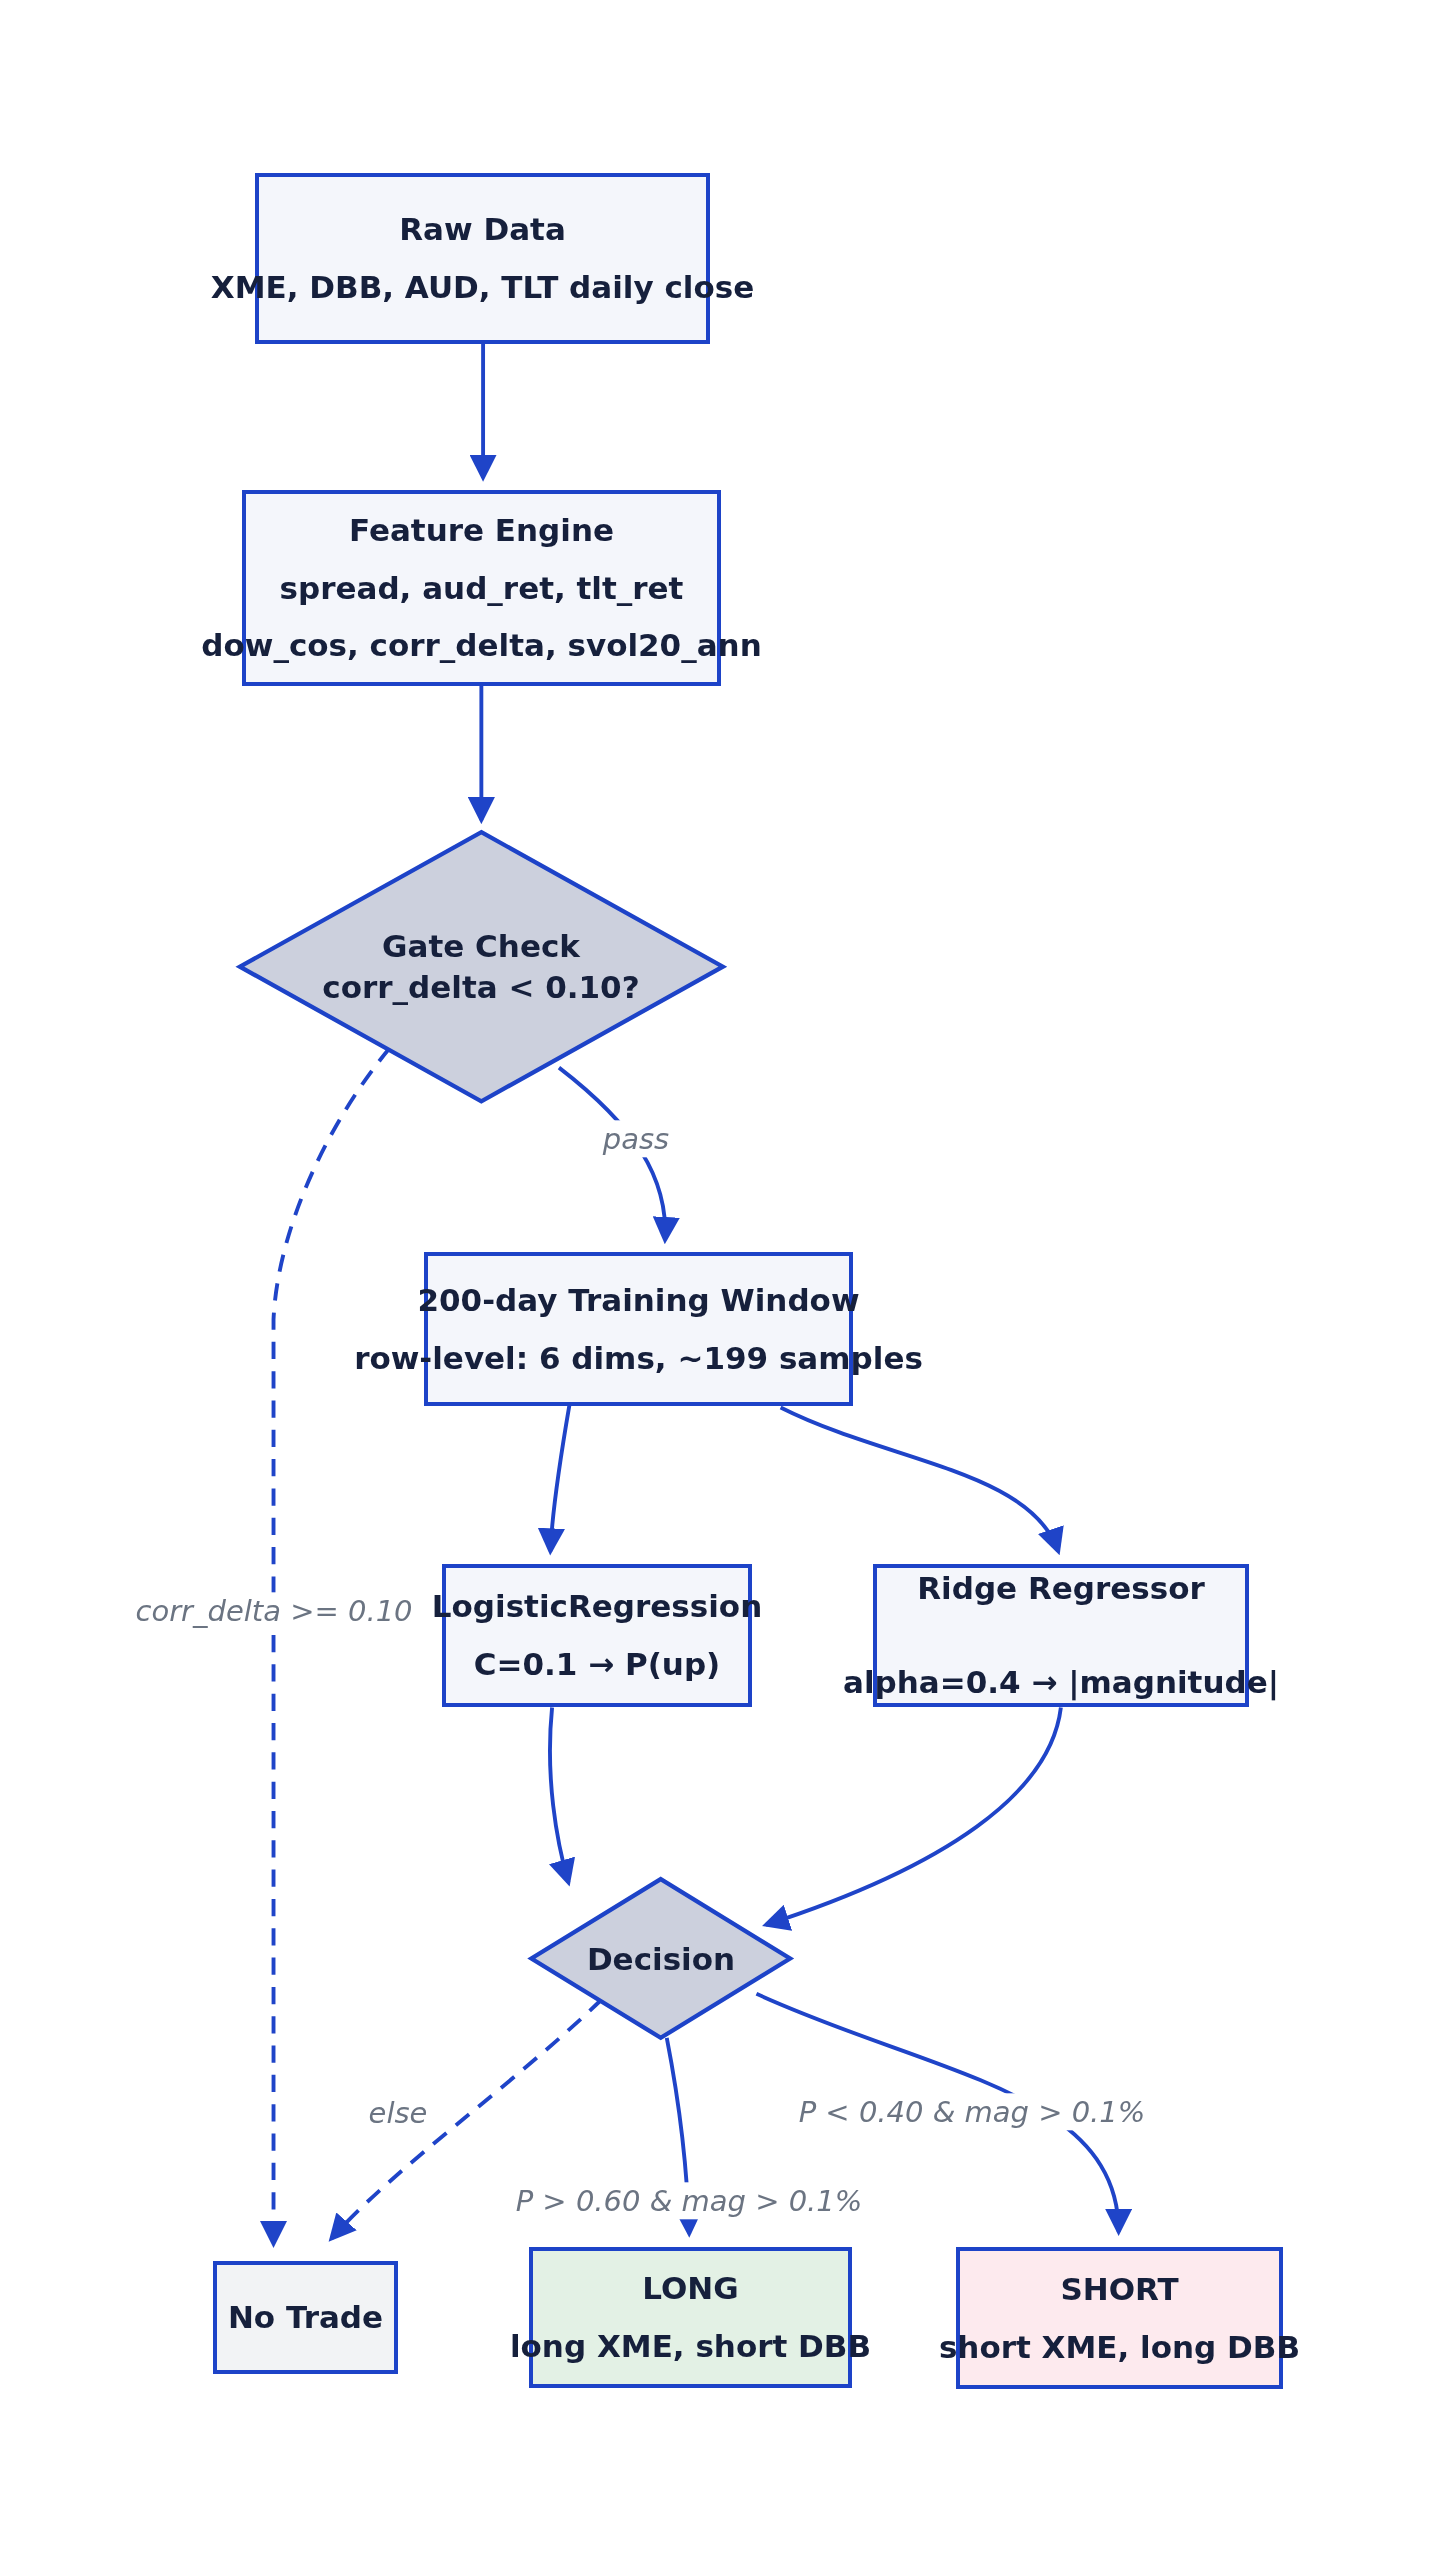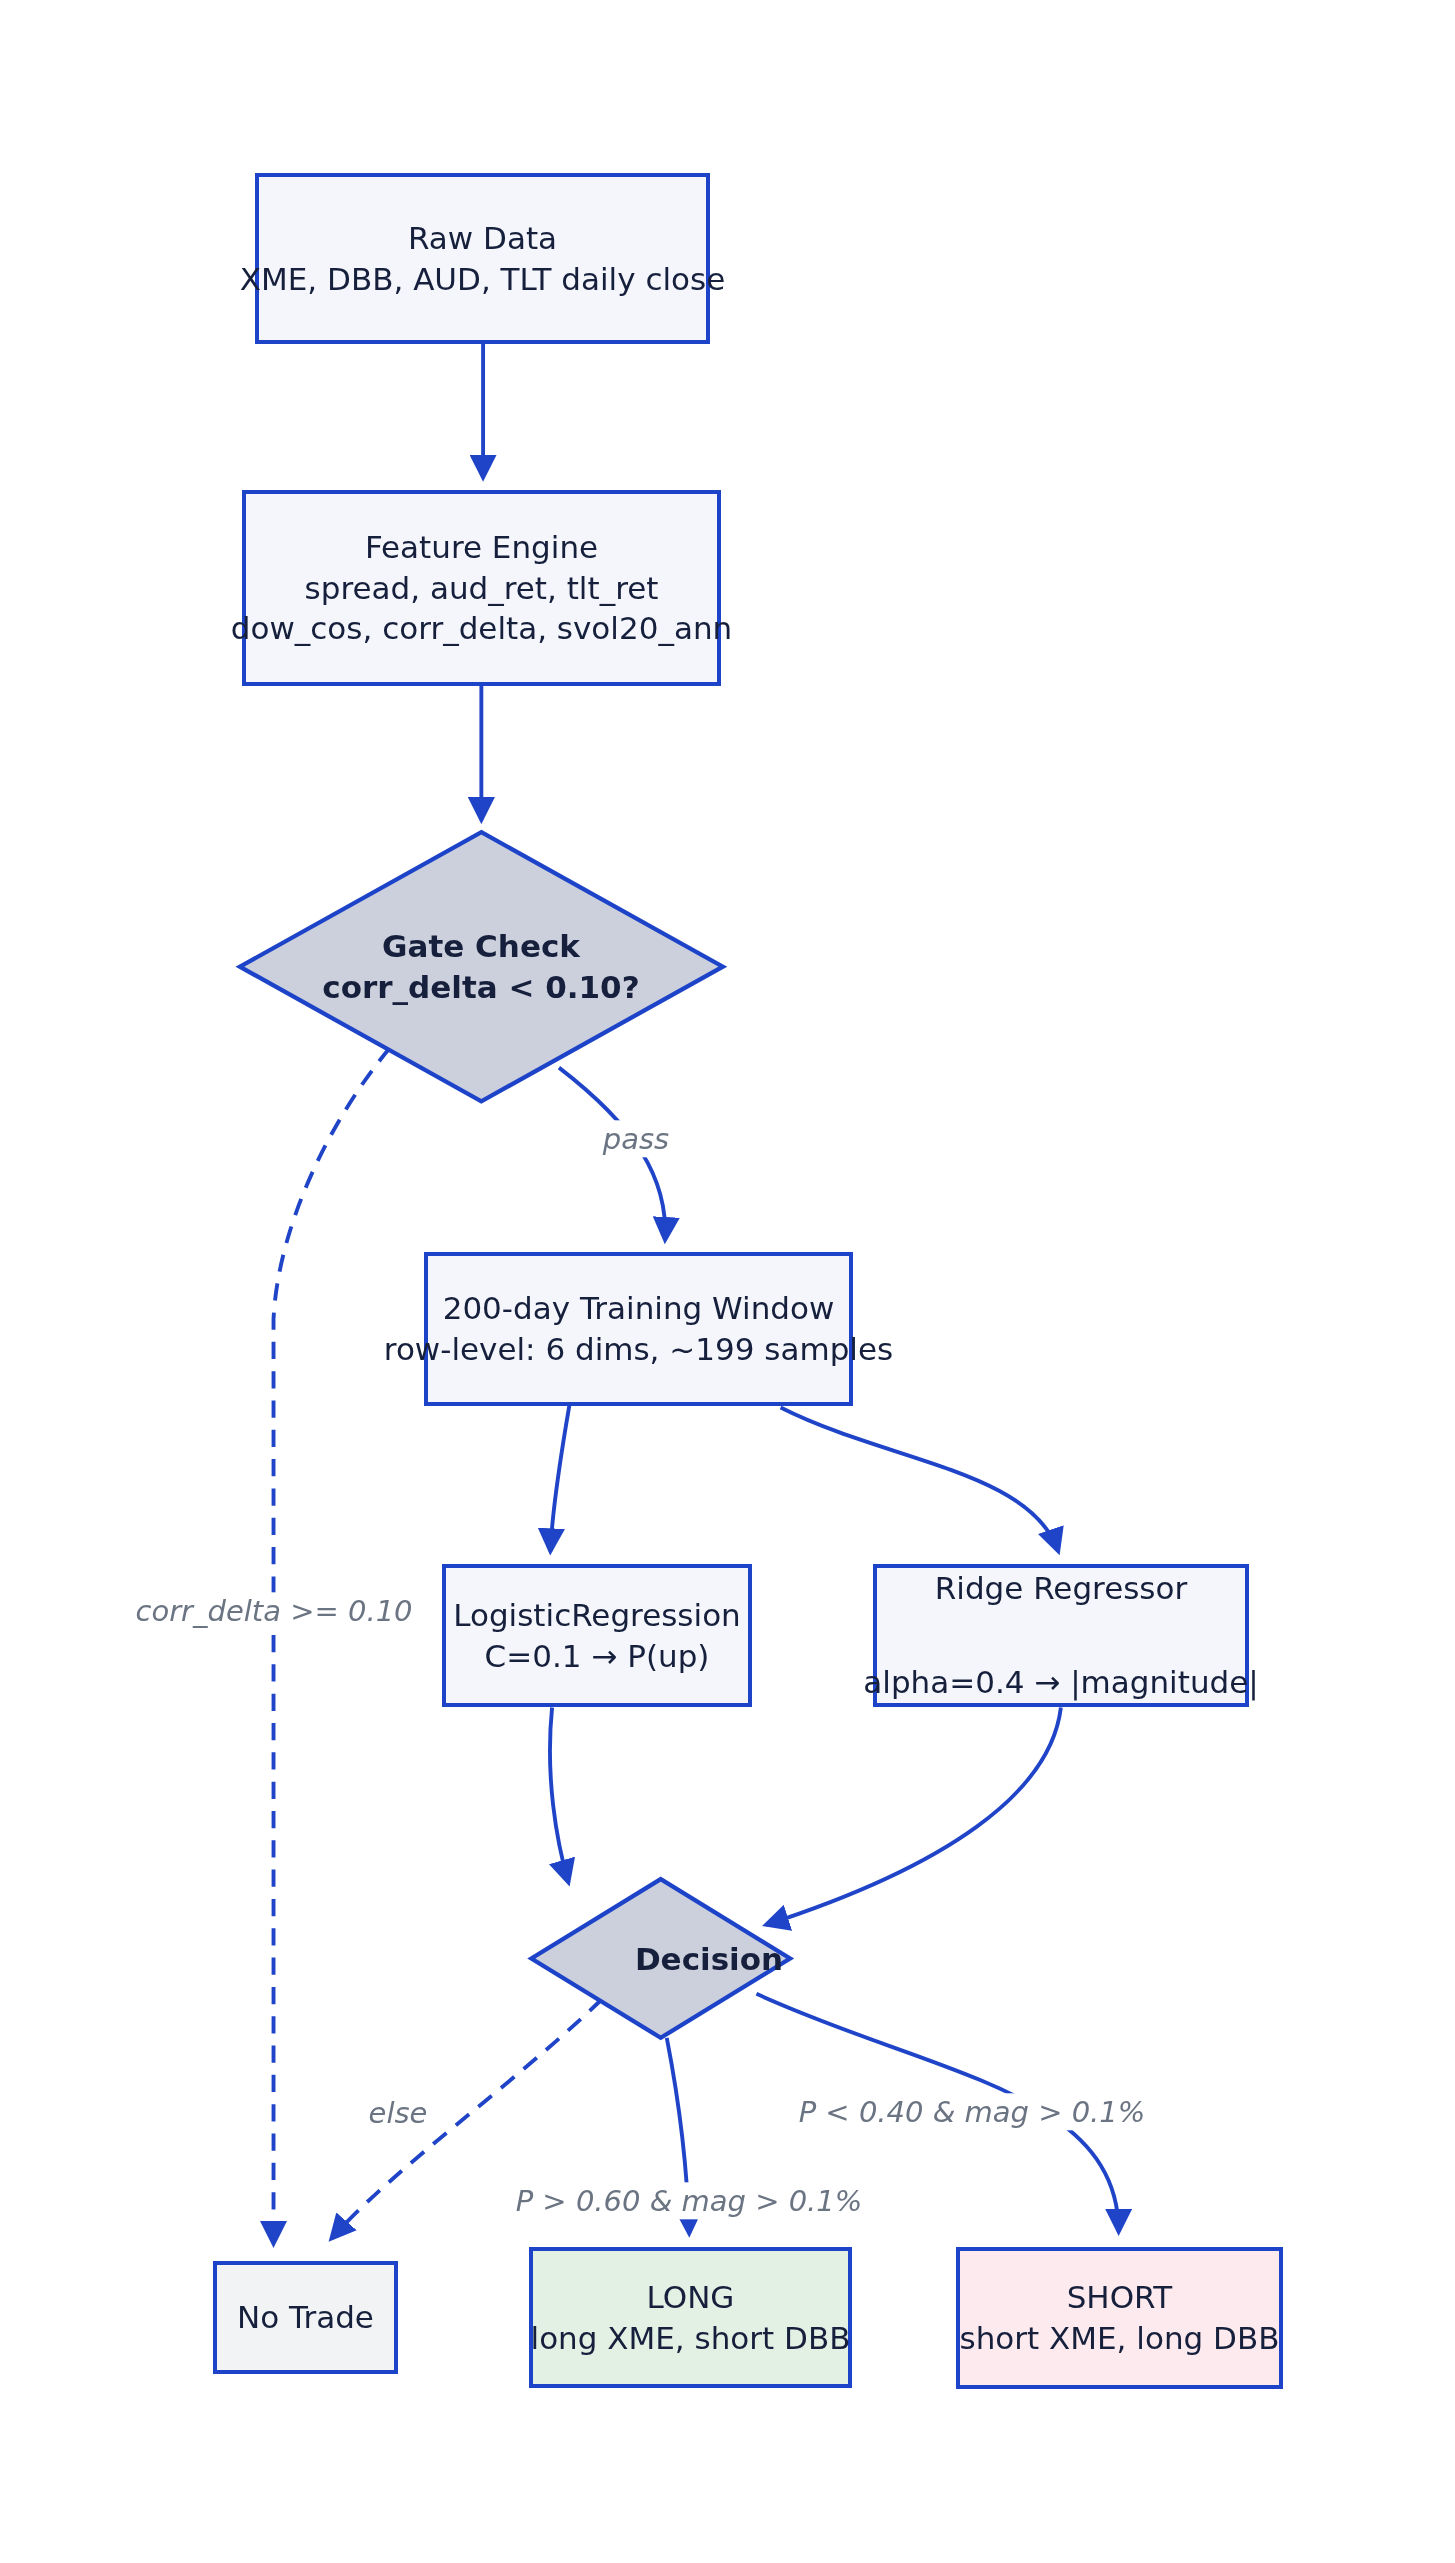--- a/index.html
+++ b/index.html
@@ -16,29 +16,30 @@
   .edge.dashed { stroke-dasharray: 20 14; }
   .diamond { fill: var(--diamond-fill); stroke: var(--node-border); stroke-width: 5; }
   marker path { fill: var(--edge); stroke: none; }
 
   .node {
     position: absolute;
     box-sizing: border-box;
     border: 4.3px solid var(--node-border);
     background: var(--node-fill);
     color: var(--node-text);
-    font-weight: normal;
+    font-weight: bold;
     font-size: 31px;
     line-height: 1.32;
     display: flex;
     flex-direction: column;
     align-items: center;
     justify-content: center;
     text-align: center;
     white-space: nowrap;
+    gap: 17px;
   }
   .node.notrade { background: var(--notrade-fill); }
   .node.long    { background: var(--long-fill); }
   .node.short   { background: var(--short-fill); }
 
   .diamond-label {
     position: absolute;
     transform: translate(-50%,-50%);
     color: var(--node-text);
     font-weight: bold;
@@ -125,21 +126,21 @@
   <div class="node short" style="left:956px; top:2247px; width:327px; height:142px;">
     <div>SHORT</div>
     <div>short XME, long DBB</div>
   </div>
 
   <div class="diamond-label" style="left:481px; top:967px;">
     <div>Gate Check</div>
     <div>corr_delta &lt; 0.10?</div>
   </div>
 
-  <div class="diamond-label" style="left:661px; top:1959px;margin-left:48px;">
+  <div class="diamond-label" style="left:661px; top:1959px;">
     <div>Decision</div>
   </div>
 
   <div class="edge-label" style="left:636px; top:1139px;">pass</div>
   <div class="edge-label" style="left:274px; top:1611px;">corr_delta &gt;= 0.10</div>
   <div class="edge-label" style="left:398px; top:2113px;">else</div>
   <div class="edge-label" style="left:689px; top:2201px;">P &gt; 0.60 &amp; mag &gt; 0.1%</div>
   <div class="edge-label" style="left:972px; top:2112px;">P &lt; 0.40 &amp; mag &gt; 0.1%</div>
 
 </div>

